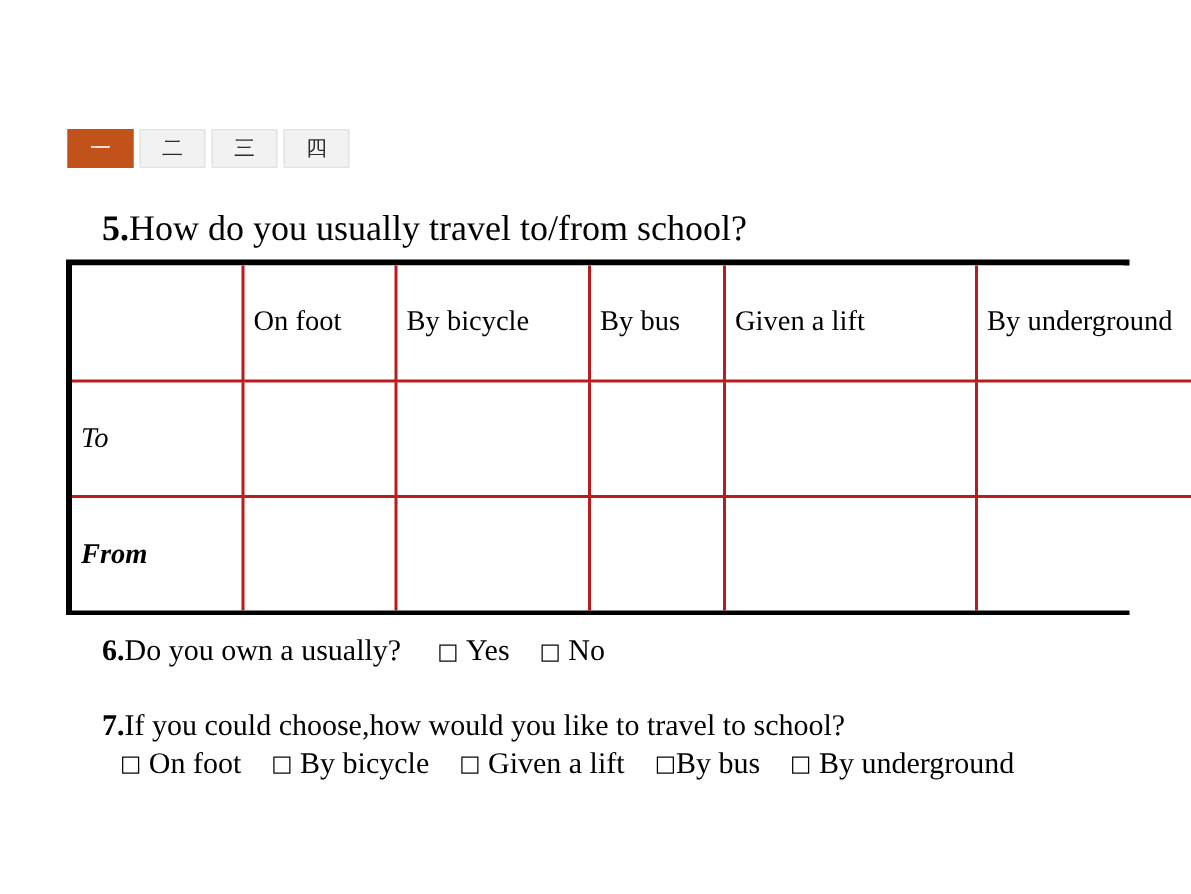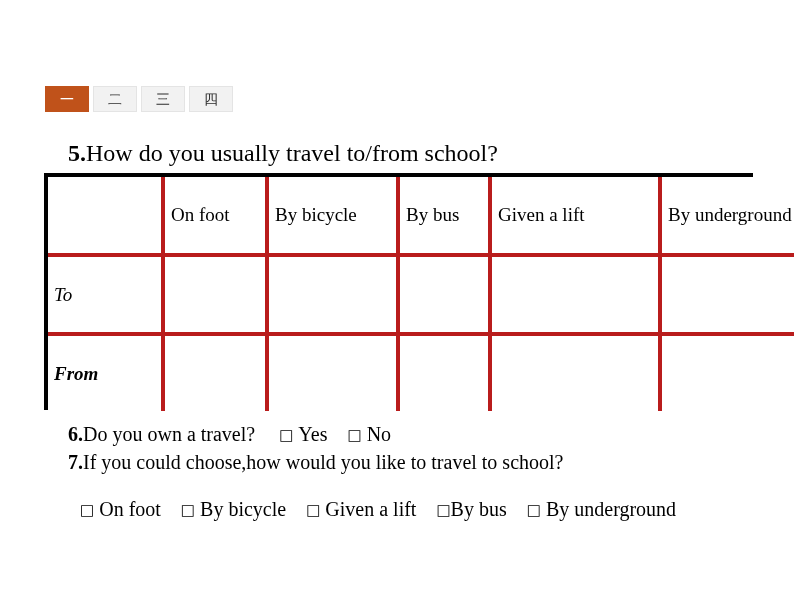--- a/index.html
+++ b/index.html
@@ -71,21 +71,21 @@
     font-size: 20px;
     line-height: 1.25;
     white-space: nowrap;
   }
   .q6 .gap1 { display: inline-block; width: 24px; }
   .q6 .gap2 { display: inline-block; width: 20px; }
 
   .q7 {
     position: absolute;
     left: 68px;
-    top: 450px;
+    top: 472px;
     font-size: 20px;
     line-height: 1.25;
     white-space: nowrap;
   }
 
   .q7opts {
     position: absolute;
     left: 48px;
     top: 492px;
     width: 700px;
@@ -114,21 +114,21 @@
     box-sizing: border-box;
     background: #ffffff;
   }
   table.survey {
     width: 100%;
     height: 100%;
     border-collapse: collapse;
     table-layout: fixed;
   }
   table.survey td {
-    border: 4px solid #b91c1c;
+    border: 2px solid #b91c1c;
     padding: 0 6px;
     font-size: 19px;
     line-height: 1.12;
     vertical-align: middle;
     word-wrap: break-word;
     background: #ffffff;
   }
   table.survey tr.hdr td { height: 76px; }
   table.survey tr.body td { height: 75px; }
 
@@ -196,21 +196,21 @@
       <td class="col-c"></td>
       <td class="col-d"></td>
       <td class="col-e"></td>
       <td class="col-f"></td>
     </tr>
   </tbody>
     </table>
 </div>
 
 <div class="q6">
-  <span class="num">6.</span><span>Do you own a travel?</span><span class="gap1"></span><span class="cb">□</span><span class="cb-sp"></span><span>Yes</span><span class="gap2"></span><span class="cb">□</span><span class="cb-sp"></span><span>No</span>
+  <span class="num">6.</span><span>Do you own a usually?</span><span class="gap1"></span><span class="cb">□</span><span class="cb-sp"></span><span>Yes</span><span class="gap2"></span><span class="cb">□</span><span class="cb-sp"></span><span>No</span>
 </div>
 
 <div class="q7">
   <span class="num">7.</span><span>If you could choose,how would you like to travel to school?</span>
 </div>
 
 <div class="q7opts">
   <span class="lead"></span><span class="opt"><span class="cb">□</span><span class="cb-sp"></span><span>On foot</span></span><span class="sp-lg"></span><span class="opt"><span class="cb">□</span><span class="cb-sp"></span><span>By bicycle</span></span><span class="sp-lg"></span><span class="opt"><span class="cb">□</span><span class="cb-sp"></span><span>Given a lift</span></span><span class="sp-lg"></span><span class="opt"><span class="cb">□</span><span>By bus</span></span><span class="sp-lg"></span><span class="opt-wrap"><span class="cb">□</span><span class="cb-sp"></span><span>By underground</span></span>
 </div>
 

